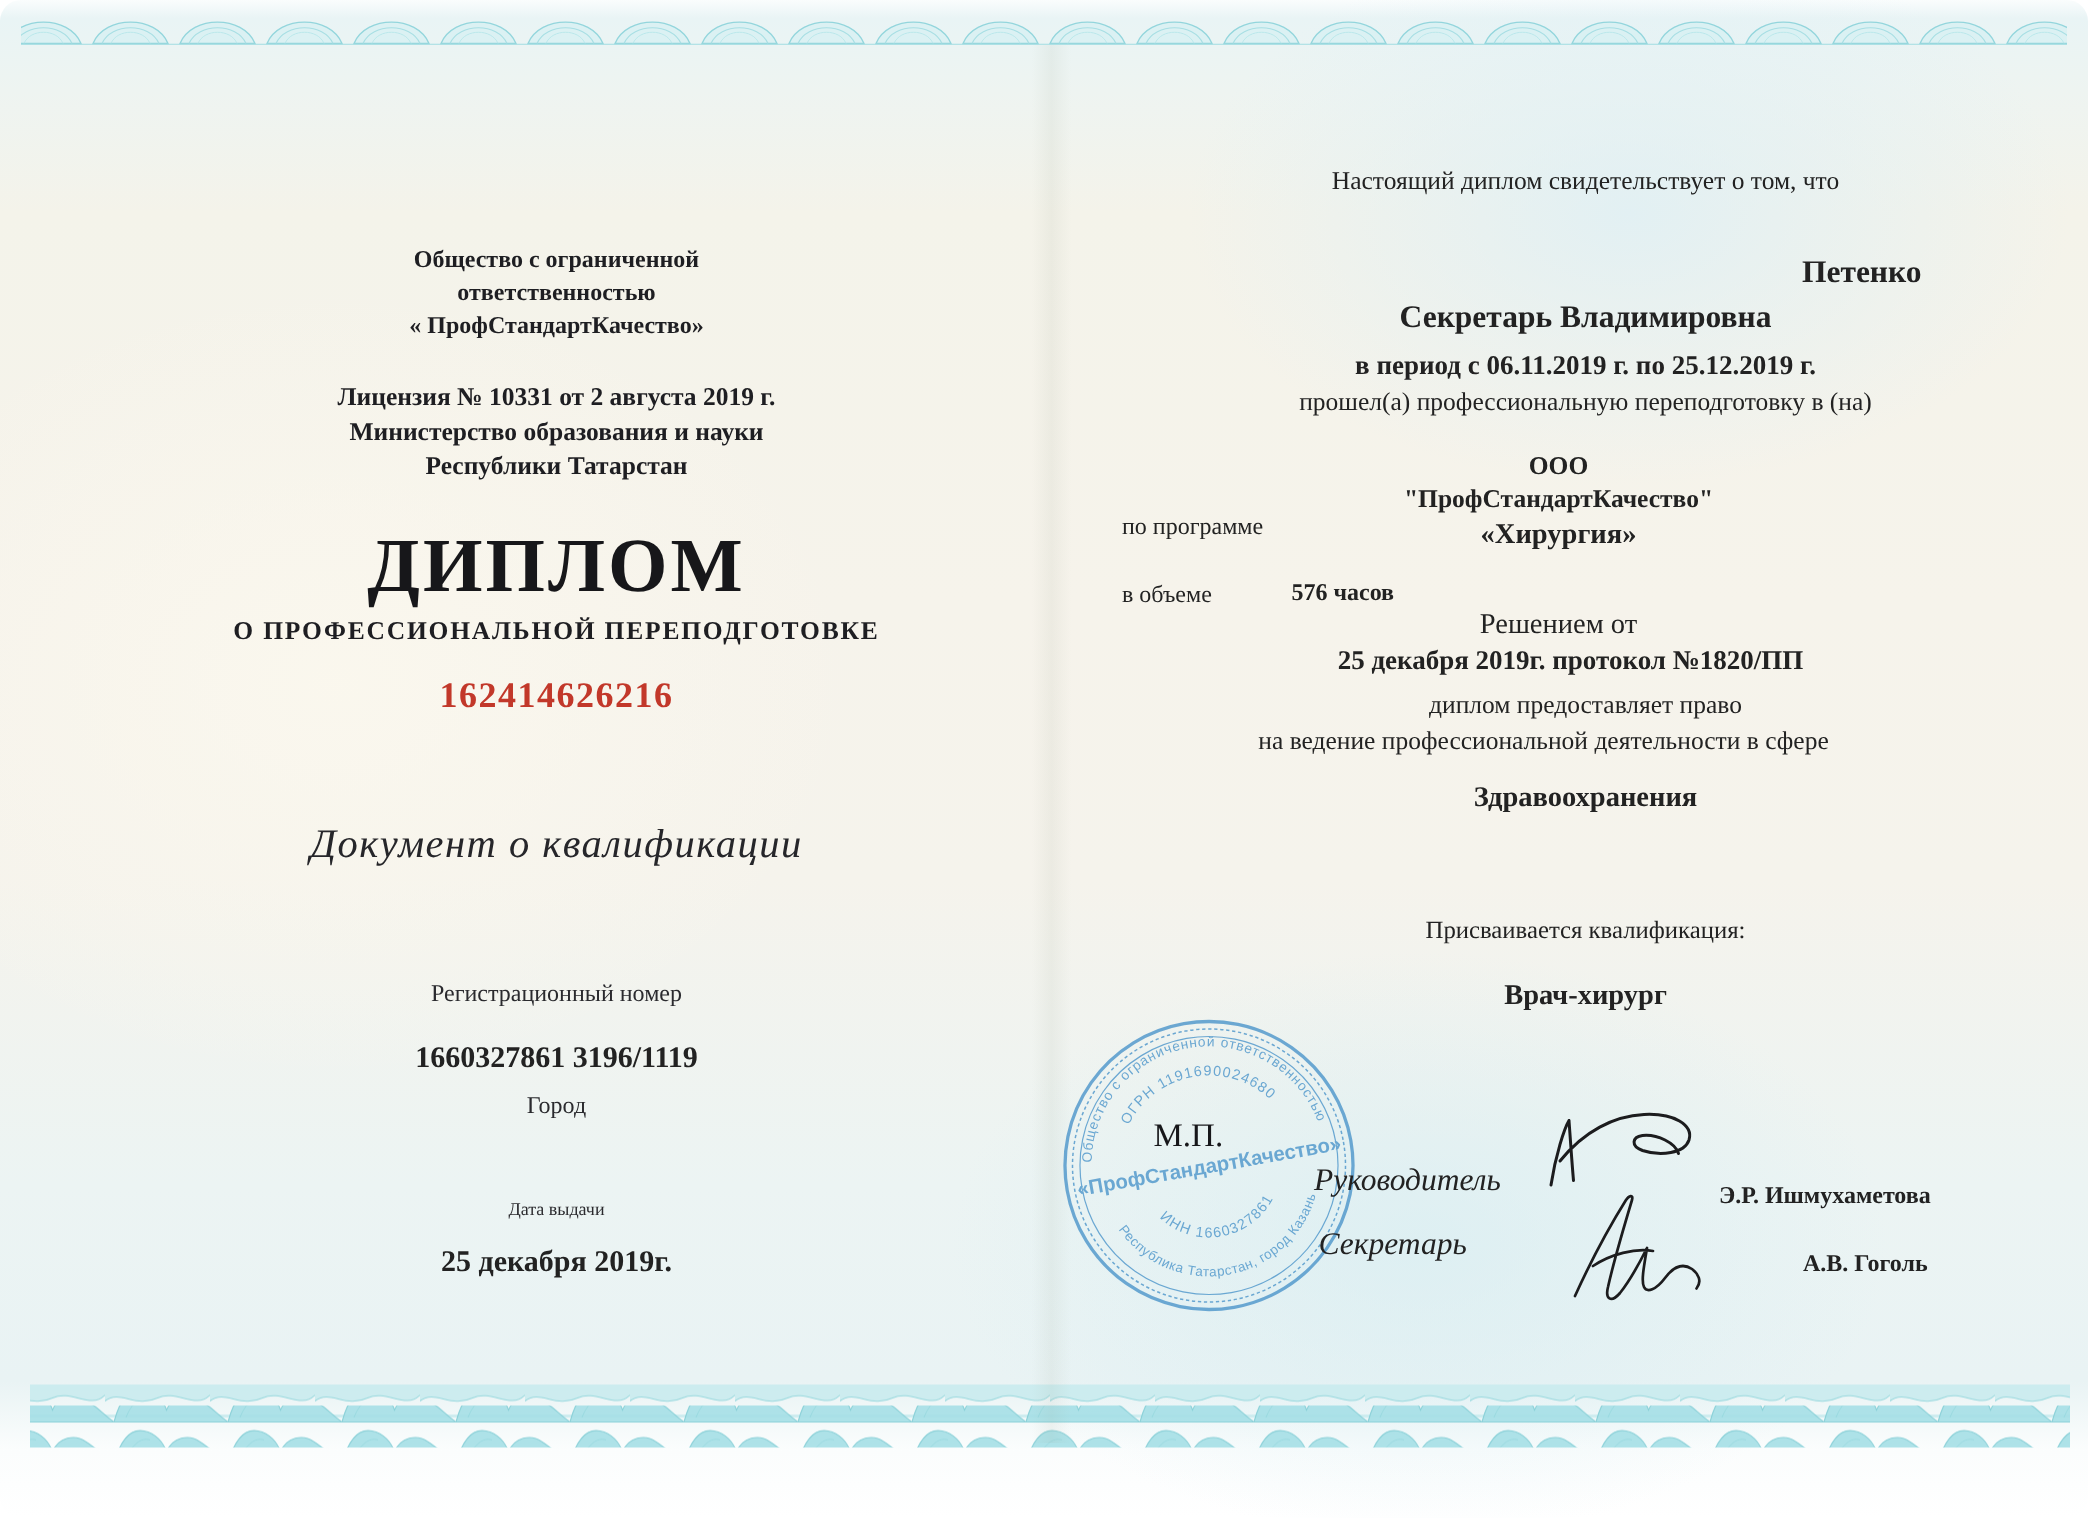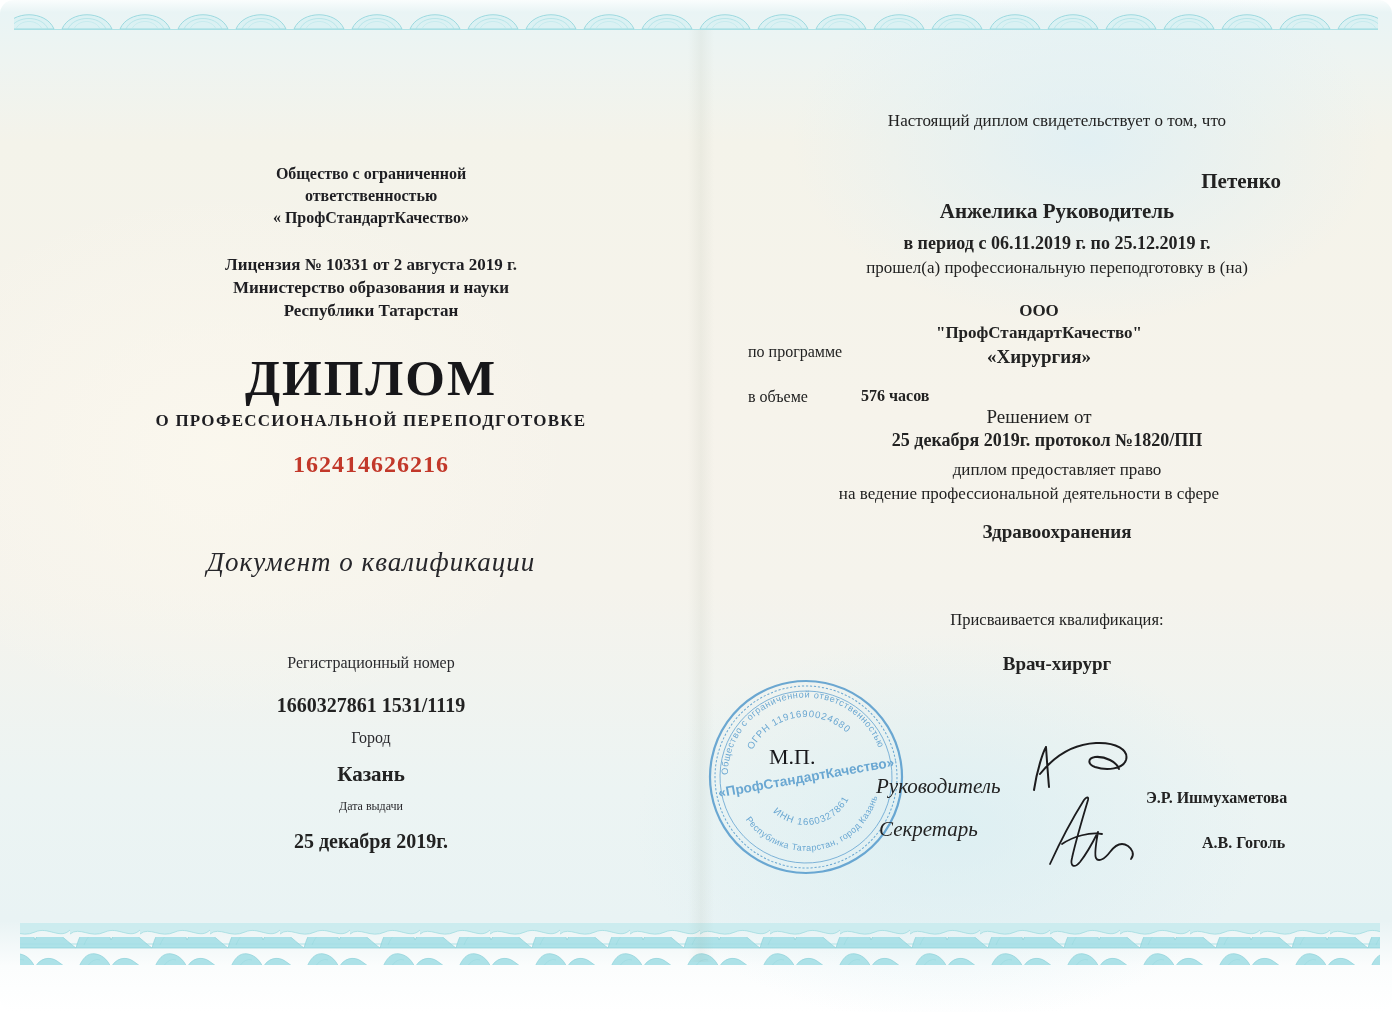--- a/index.html
+++ b/index.html
@@ -131,29 +131,28 @@
     <div>Министерство образования и науки</div>
     <div>Республики Татарстан</div>
   </div>
 
   <div class="abs col left-col diplom">ДИПЛОМ</div>
   <div class="abs col left-col diplom-sub">О ПРОФЕССИОНАЛЬНОЙ ПЕРЕПОДГОТОВКЕ</div>
   <div class="abs col left-col red-number">162414626216</div>
   <div class="abs col left-col doc-type">Документ о квалификации</div>
 
   <div class="abs col left-col reg-label">Регистрационный номер</div>
-  <div class="abs col left-col reg-value">1660327861 1531/1119</div>
+  <div class="abs col left-col reg-value">1660327861 3196/1119</div>
   <div class="abs col left-col city-label">Город</div>
-  <div class="abs col left-col city-value">Казань</div>
   <div class="abs col left-col date-label">Дата выдачи</div>
   <div class="abs col left-col date-value">25 декабря 2019г.</div>
 
   <div class="abs col right-col intro">Настоящий диплом свидетельствует о том, что</div>
   <div class="abs col right-col surname">Петенко</div>
-  <div class="abs col right-col fio">Анжелика Руководитель</div>
+  <div class="abs col right-col fio">Секретарь Владимировна</div>
   <div class="abs col right-col period">в период с 06.11.2019 г. по 25.12.2019 г.</div>
   <div class="abs col right-col passed">прошел(а) профессиональную переподготовку в (на)</div>
 
   <div class="abs col right-col org-abbr">ООО</div>
   <div class="abs col right-col org-name">"ПрофСтандартКачество"</div>
   <div class="abs lbl-program">по программе</div>
   <div class="abs col right-col program-val">«Хирургия»</div>
   <div class="abs lbl-volume">в объеме</div>
   <div class="abs val-volume">576 часов</div>
 

